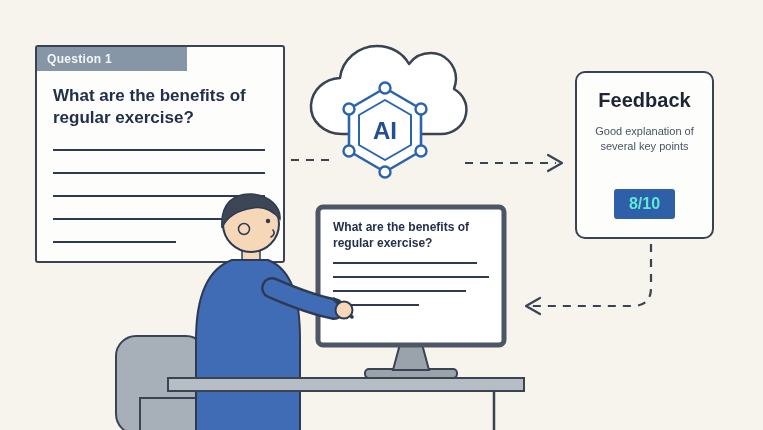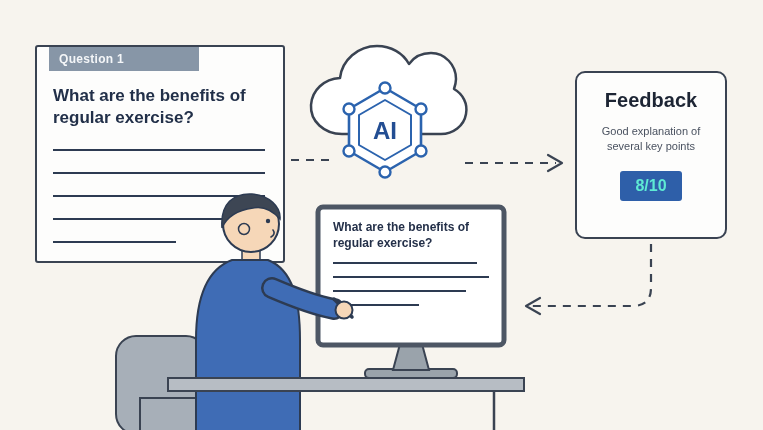--- a/index.html
+++ b/index.html
@@ -7,33 +7,33 @@
     position:relative; width:763px; height:430px; overflow:hidden;
     background:#f7f4ee; font-family:"Liberation Sans", sans-serif;
   }
   .abs { position:absolute; }
 
   
   .qcard { left:35px; top:45px; width:246px; height:214px; background:#fdfdfc;
            border:2px solid #3a4352; border-radius:3px; z-index:2; }
   .qheader { position:absolute; left:0; top:0; width:150px; height:24px; background:#8796a7;
              color:#f4f6f8; font-size:12px; font-weight:bold; display:flex; align-items:center;
-             padding-left:10px; box-sizing:border-box; letter-spacing:.3px;margin-left:12px; }
+             padding-left:10px; box-sizing:border-box; letter-spacing:.3px; }
   .qtext { position:absolute; left:16px; top:38px; width:205px; font-size:17px; font-weight:bold;
            color:#223049; line-height:1.3; }
   .qlines { position:absolute; left:16px; right:18px; top:102px; }
   .qlines .ln { height:2px; background:#2d3b52; margin-bottom:21px; }
   .qlines .ln.short { width:58%; }
 
   
-  .fcard { left:575px; top:71px; width:152px; height:168px; background:#fdfdfc;
+  .fcard { left:575px; top:71px; width:139px; height:168px; background:#fdfdfc;
            border:2px solid #3a4352; border-radius:10px; display:flex; flex-direction:column;
            align-items:center; padding:16px 10px 0; box-sizing:border-box; z-index:2; }
   .ftitle { font-size:20px; font-weight:bold; color:#1d2534; margin-bottom:12px; }
-  .fbody  { font-size:11px; color:#4a5260; text-align:center; line-height:1.4; margin-bottom:16px; }
+  .fbody  { font-size:11px; color:#4a5260; text-align:center; line-height:1.4; margin-bottom:34px; }
   .fscore { background:#2e5fa9; color:#5eead4; font-size:16px; font-weight:bold;
             padding:6px 15px; border-radius:3px; }
 
   
   .cloud-svg  { left:300px; top:22px; width:175px; height:175px; z-index:2; }
   .arrows-svg { left:0; top:0; width:763px; height:430px; z-index:3; pointer-events:none; }
   .scene-svg  { left:0; top:0; width:763px; height:430px; z-index:4; pointer-events:none; }
   .arm-svg    { left:0; top:0; width:763px; height:430px; z-index:6; pointer-events:none; }
 
   

